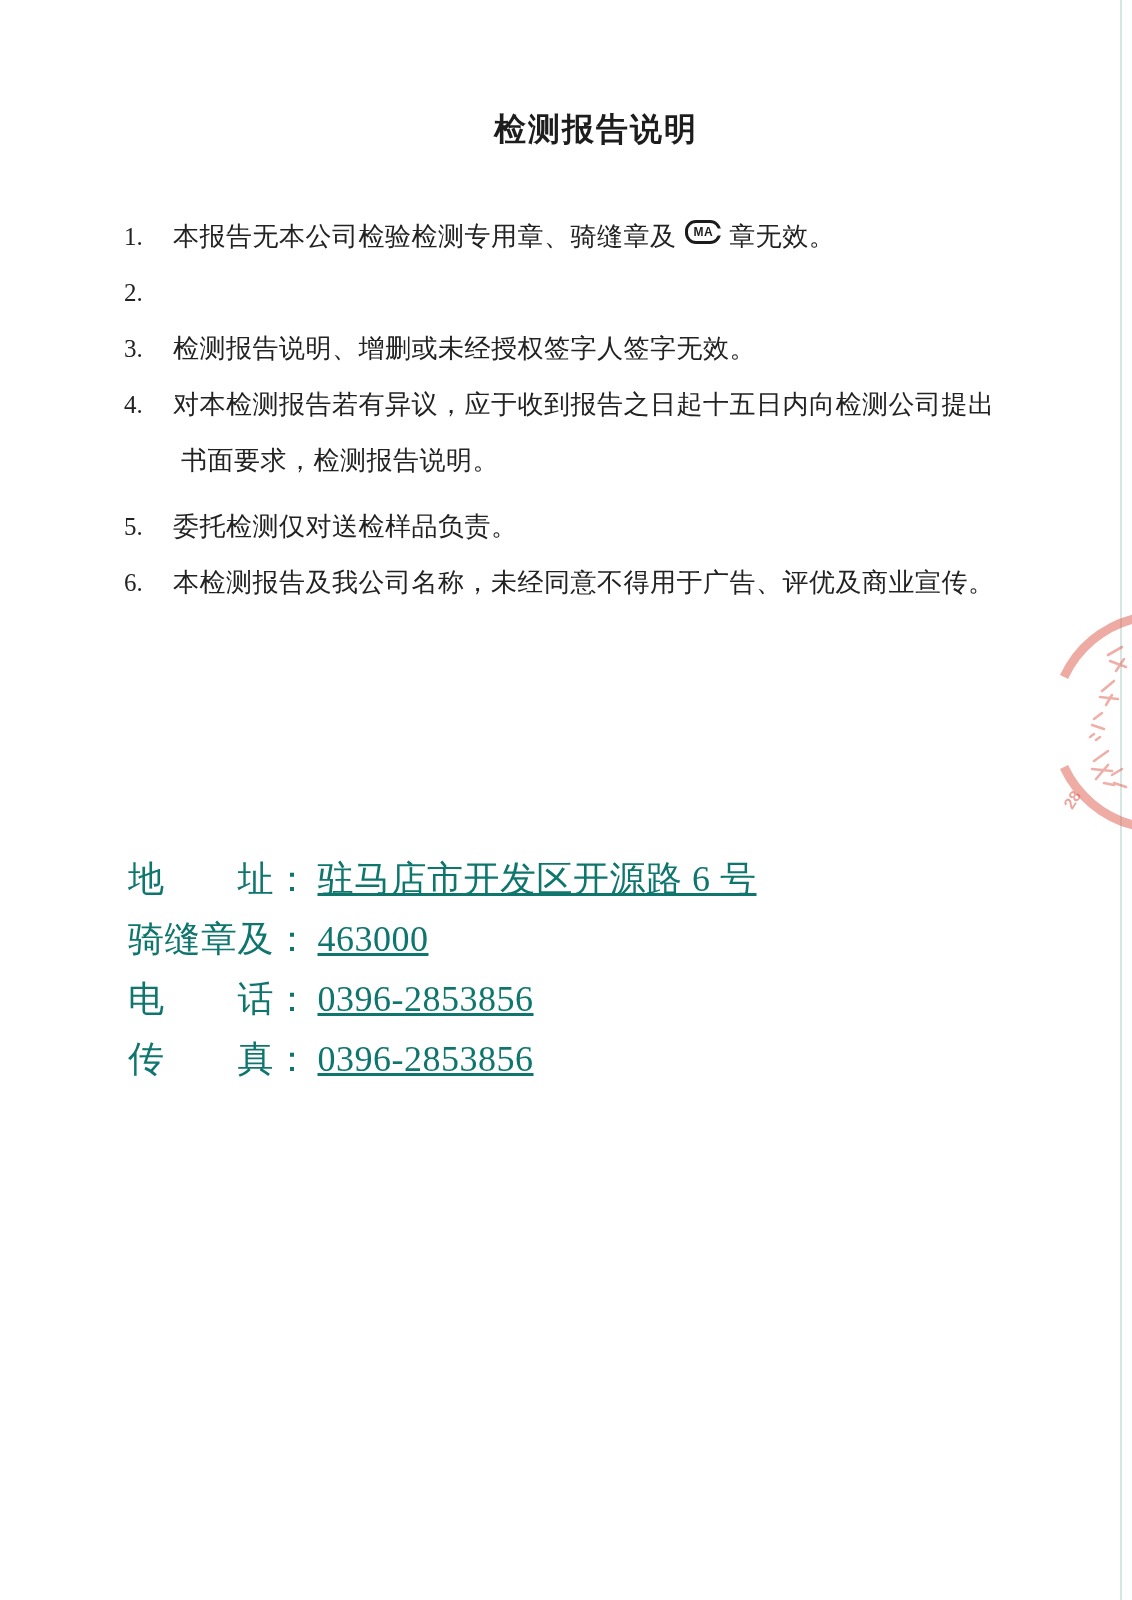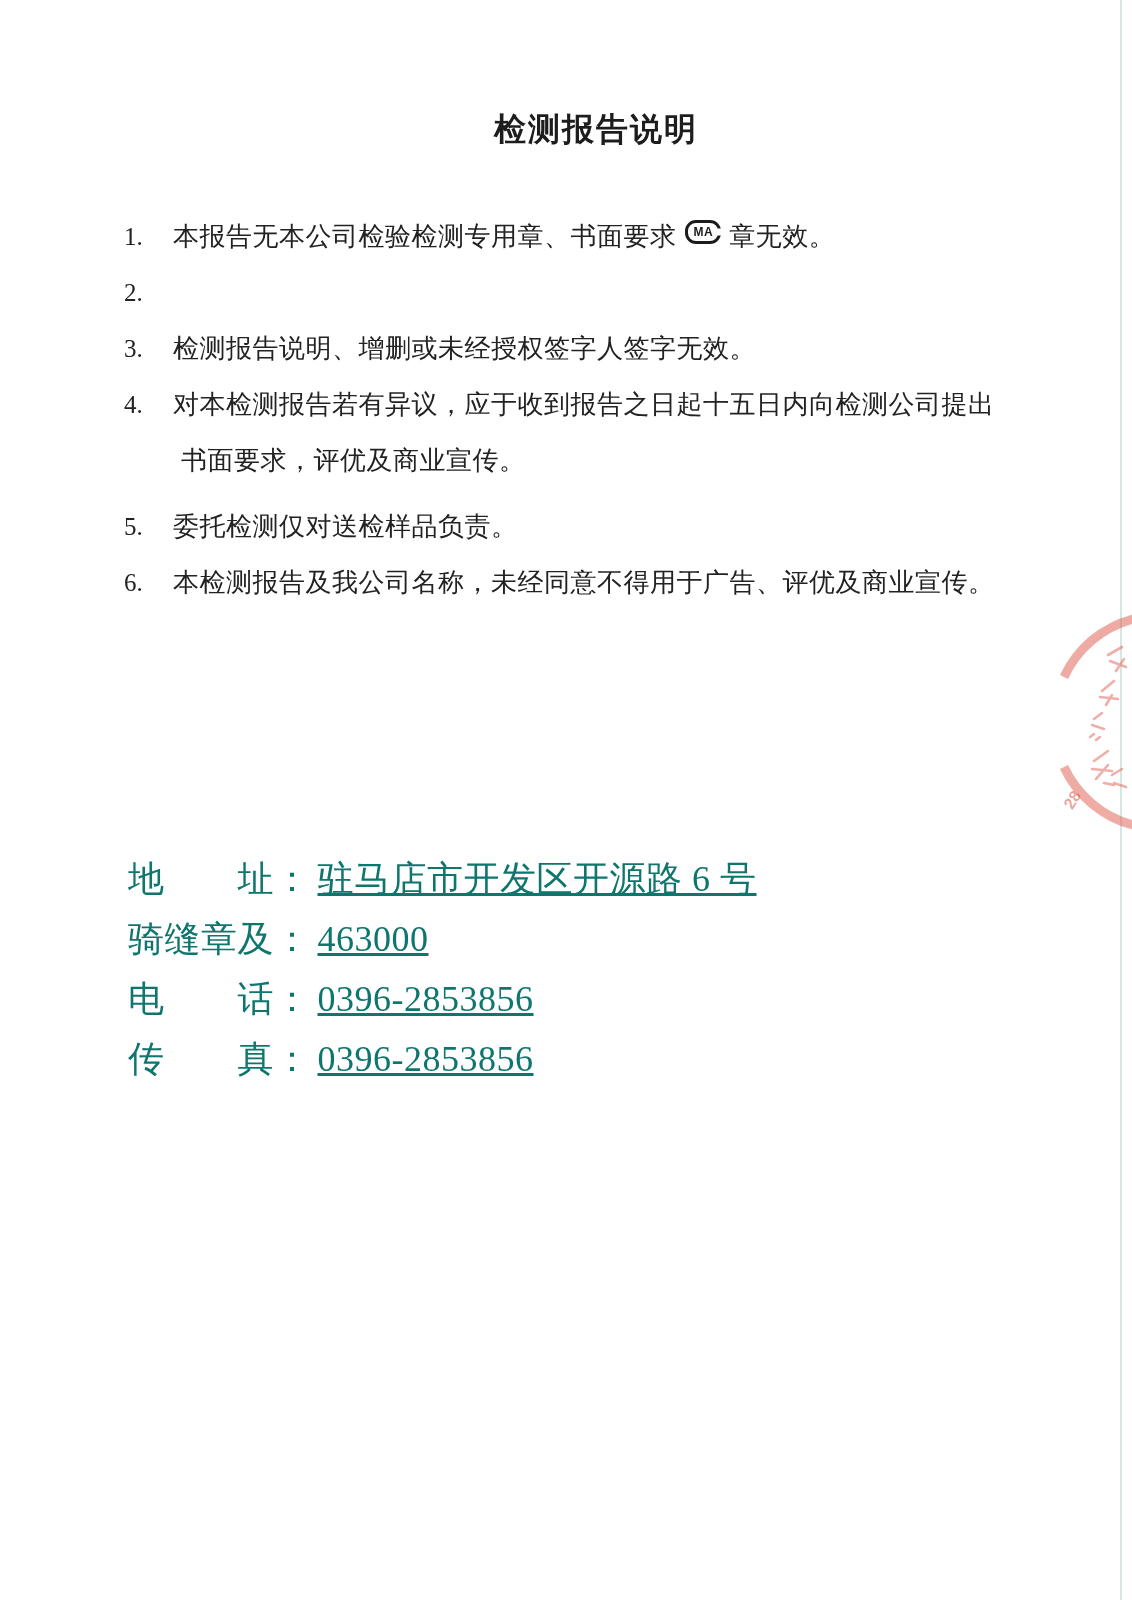--- a/index.html
+++ b/index.html
@@ -131,37 +131,37 @@
 <div class="page">
 
   <div class="edge-line"></div>
 
   <h1 class="doc-title">检测报告说明</h1>
 
   <div class="notes">
 
     <div class="note-row">
       <span class="note-num">1.</span>
-      <span class="note-text"><span>本报告无本公司检验检测专用章、书面要求</span><span class="cma-mark">MA</span><span>章无效。</span></span>
+      <span class="note-text"><span>本报告无本公司检验检测专用章、骑缝章及</span><span class="cma-mark">MA</span><span>章无效。</span></span>
     </div>
 
     <div class="note-row">
       <span class="note-num">2.</span>
     </div>
 
     <div class="note-row">
       <span class="note-num">3.</span>
       <span class="note-text">检测报告说明、增删或未经授权签字人签字无效。</span>
     </div>
 
     <div class="note-row">
       <span class="note-num">4.</span>
       <span class="note-text">对本检测报告若有异议，应于收到报告之日起十五日内向检测公司提出</span>
     </div>
-    <div class="note-cont">书面要求，评优及商业宣传。</div>
+    <div class="note-cont">书面要求，检测报告说明。</div>
 
     <div class="note-row">
       <span class="note-num">5.</span>
       <span class="note-text">委托检测仅对送检样品负责。</span>
     </div>
 
     <div class="note-row">
       <span class="note-num">6.</span>
       <span class="note-text">本检测报告及我公司名称，未经同意不得用于广告、评优及商业宣传。</span>
     </div>

